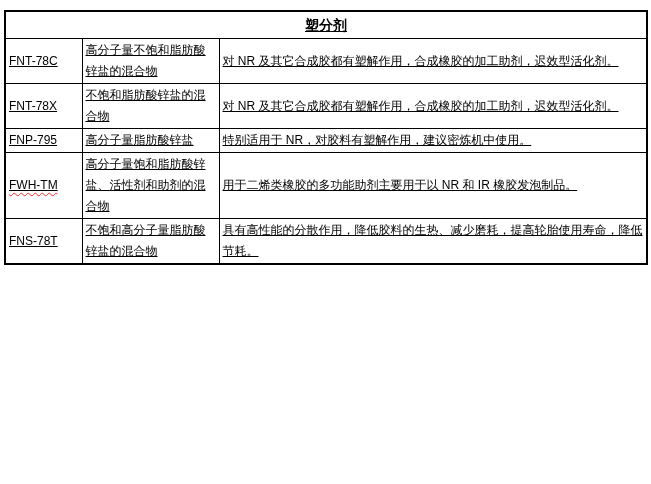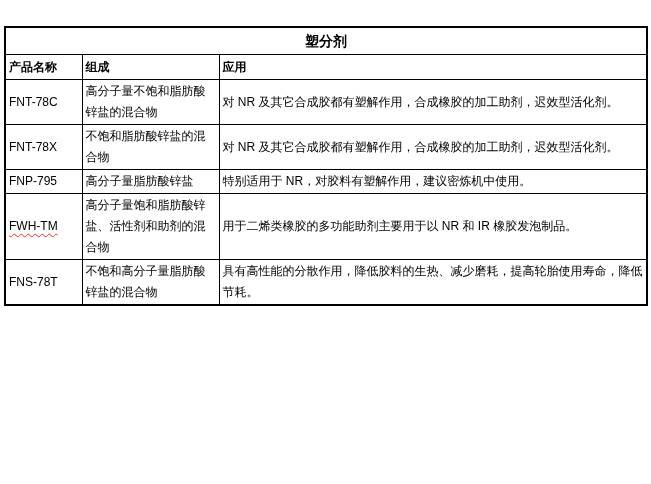--- a/index.html
+++ b/index.html
@@ -6,23 +6,24 @@
     margin: 0;
     padding: 0;
     background: #ffffff;
     font-family: "Liberation Sans", "DejaVu Sans", sans-serif;
     color: #000000;
   }
   .page {
     width: 651px;
     height: 484px;
     box-sizing: border-box;
-    padding: 26px 3px 0 4px;
+    padding: 10px 3px 0 4px;
     overflow: hidden;
     background: #ffffff;
+    text-decoration: underline;
   }
   table.spec-table {
     width: 644px;
     border-collapse: collapse;
     table-layout: fixed;
     border: 2px solid #000000;
     font-size: 12px;
     line-height: 21px;
   }
   table.spec-table th,
@@ -63,25 +64,20 @@
   <table class="spec-table">
     <colgroup>
       <col class="col-name">
       <col class="col-comp">
       <col class="col-app">
     </colgroup>
     <thead>
       <tr>
         <th class="table-title" colspan="3">塑分剂</th>
       </tr>
-      <tr class="header-row">
-        <th>产品名称</th>
-        <th>组成</th>
-        <th>应用</th>
-      </tr>
     </thead>
     <tbody>
 
   <tr class="data-row">
     <td>
       <span>FNT-78C</span>
     </td>
     <td>高分子量不饱和脂肪酸锌盐的混合物</td>
     <td>对 NR 及其它合成胶都有塑解作用，合成橡胶的加工助剂，迟效型活化剂。</td>
   </tr>

